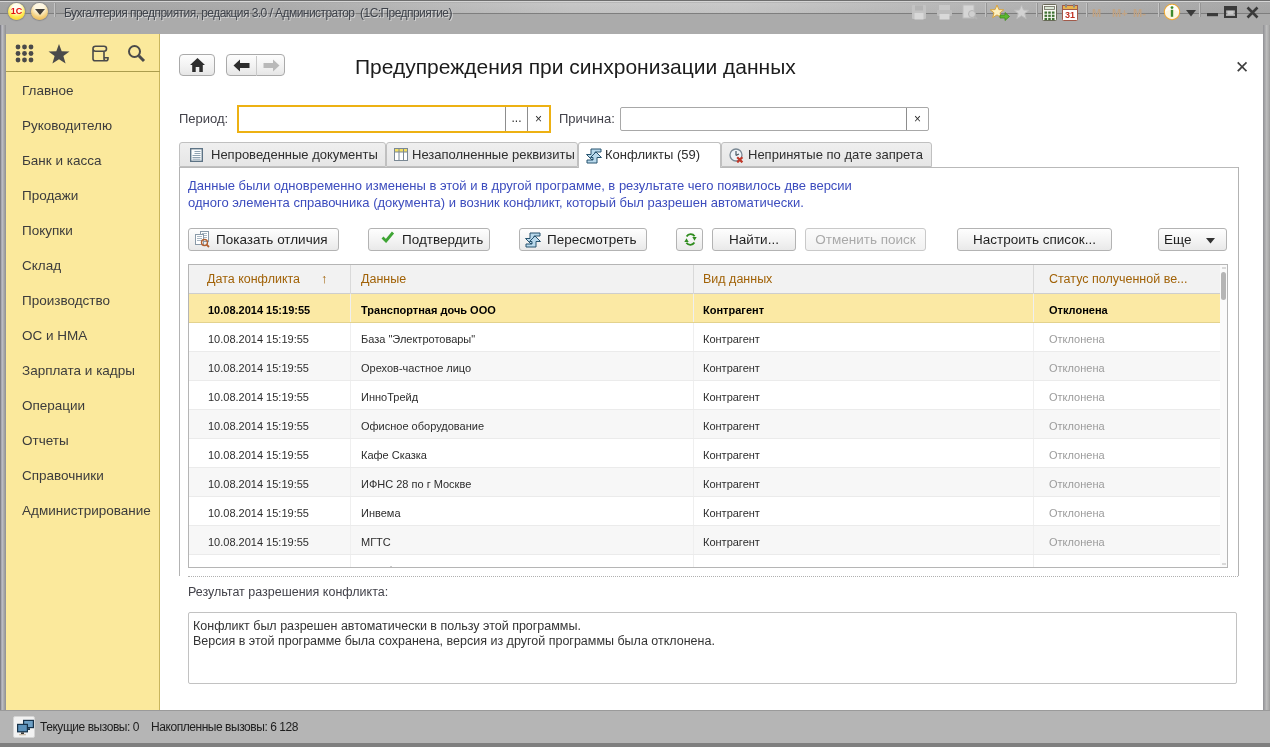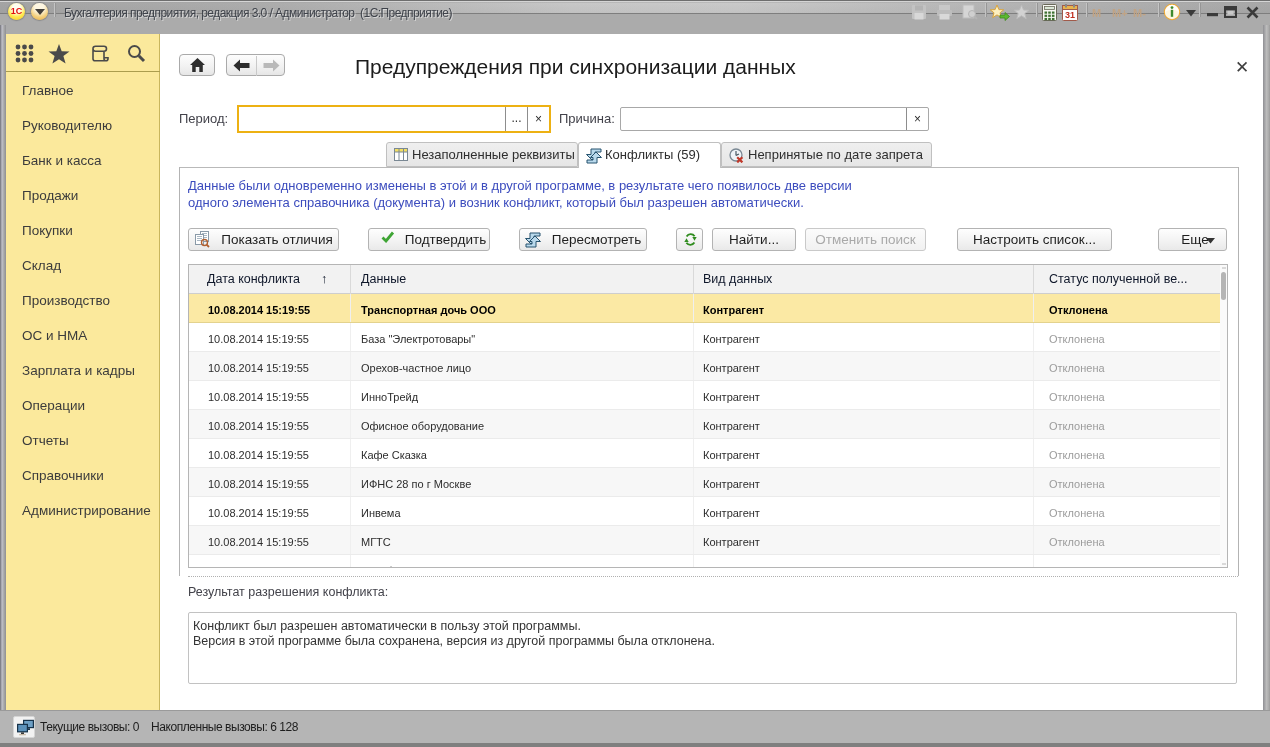--- a/index.html
+++ b/index.html
@@ -61,28 +61,28 @@
 .tab { position:absolute; top:0; height:25px; background:linear-gradient(#efefef,#e6e6e6);
   border:1px solid #c0c0c0; border-radius:3px 3px 0 0; font-size:13px; color:#2e2e2e;
   line-height:24px; white-space:nowrap; }
 .tab.active { background:#fff; height:26px; border-bottom:none; z-index:5; }
 .tabico { position:absolute; left:7px; top:5px; }
 
 .infoline { position:absolute; left:28px; font-size:13px; color:#3c4cbe; white-space:nowrap; }
 
 .tbtn { position:absolute; top:194px; height:23px; border:1px solid #b3b3b3; border-radius:3px;
   background:linear-gradient(#fefefe,#f3f3f3 55%,#e9e9e9); font-size:13.5px; color:#1f1f1f;
-  line-height:21px; white-space:nowrap;text-align:center; }
+  line-height:21px; white-space:nowrap; }
 .tbtn.disabled { color:#a9a9a9; border-color:#c9c9c9; background:linear-gradient(#fbfbfb,#f1f1f1); }
 .bico { position:absolute; left:5px; top:2px; }
 
 
 #tbl { position:absolute; left:28px; top:230px; width:1040px; height:304px; border:1px solid #b5b5b5; background:#fff; overflow:hidden; }
 #thead { position:absolute; left:0; top:0; width:1038px; height:29px; background:#f2f2f2; border-bottom:1px solid #cecece; }
-.hcell { position:absolute; top:0; height:28px; line-height:28px; font-size:12.5px; color:#0f172a; white-space:nowrap; }
+.hcell { position:absolute; top:0; height:28px; line-height:28px; font-size:12.5px; color:#a16207; white-space:nowrap; }
 .hsep { position:absolute; top:0; width:1px; height:29px; background:#d9d9d9; }
 .row { position:absolute; left:0; width:1031px; height:29px; border-bottom:1px solid #ebebeb; }
 .row .c { position:absolute; top:2px; height:28px; line-height:28px; font-size:11px; color:#2d2d2d; white-space:nowrap; }
 .row .c4g { color:#9c9c9c; }
 .vsep { position:absolute; top:0; width:1px; height:28px; background:#efefef; }
 #scrollbar { position:absolute; left:1031px; top:0; width:7px; height:302px; background:#fafafa; }
 #thumb { position:absolute; left:1px; top:7px; width:5px; height:28px; background:#b5b5b5; border-radius:3px; }
 
 
 #splitter { position:absolute; left:28px; top:542px; width:1050px; height:0; border-top:1px dotted #b0b0b0; }
@@ -248,20 +248,32 @@
     <div class="inbtn" style="right:22px; width:22px; line-height:22px;">...</div>
     <div class="inbtn" style="right:0; width:22px; line-height:24px;">×</div>
   </div>
   <div class="flabel" style="left:399px; top:75px;">Причина:</div>
   <div id="inp2">
     <div class="inbtn" style="right:0; width:22px; line-height:22px;">×</div>
   </div>
 
   <div id="tabline"></div>
   <div id="tabs">
+    <div class="tab" style="left:19px; width:207px; padding-left:31px;">
+      <svg class="tabico" style="left:10px" width="13" height="14" viewBox="0 0 13 14">
+          <rect x="0.7" y="0.7" width="11.6" height="12.6" fill="#fbfdfe" stroke="#5d7385" stroke-width="1.4"></rect>
+          <g stroke="#8fa3b2" stroke-width="1">
+            <line x1="4.5" y1="3.5" x2="10.5" y2="3.5"></line>
+            <line x1="4.5" y1="5.5" x2="10.5" y2="5.5"></line>
+            <line x1="2.5" y1="7.5" x2="10.5" y2="7.5"></line>
+            <line x1="2.5" y1="9.5" x2="10.5" y2="9.5"></line>
+            <line x1="2.5" y1="11.2" x2="10.5" y2="11.2"></line>
+          </g>
+        </svg>
+      Непроведенные документы</div>
     <div class="tab" style="left:226px; width:192px; padding-left:25px;">
       <svg class="tabico" width="14" height="13" viewBox="0 0 14 13">
           <rect x="0.5" y="0.5" width="13" height="12" fill="#fff" stroke="#7a8894" stroke-width="1"></rect>
           <rect x="1" y="1" width="12" height="3" fill="#f3df63"></rect>
           <rect x="0.5" y="0.5" width="13" height="3.5" fill="none" stroke="#7a8894" stroke-width="1"></rect>
           <line x1="5" y1="1" x2="5" y2="12.5" stroke="#7a8894"></line>
           <line x1="9.5" y1="1" x2="9.5" y2="12.5" stroke="#7a8894"></line>
         </svg>
       Незаполненные реквизиты</div>
     <div class="tab active" style="left:418px; width:143px; padding-left:26px;">

